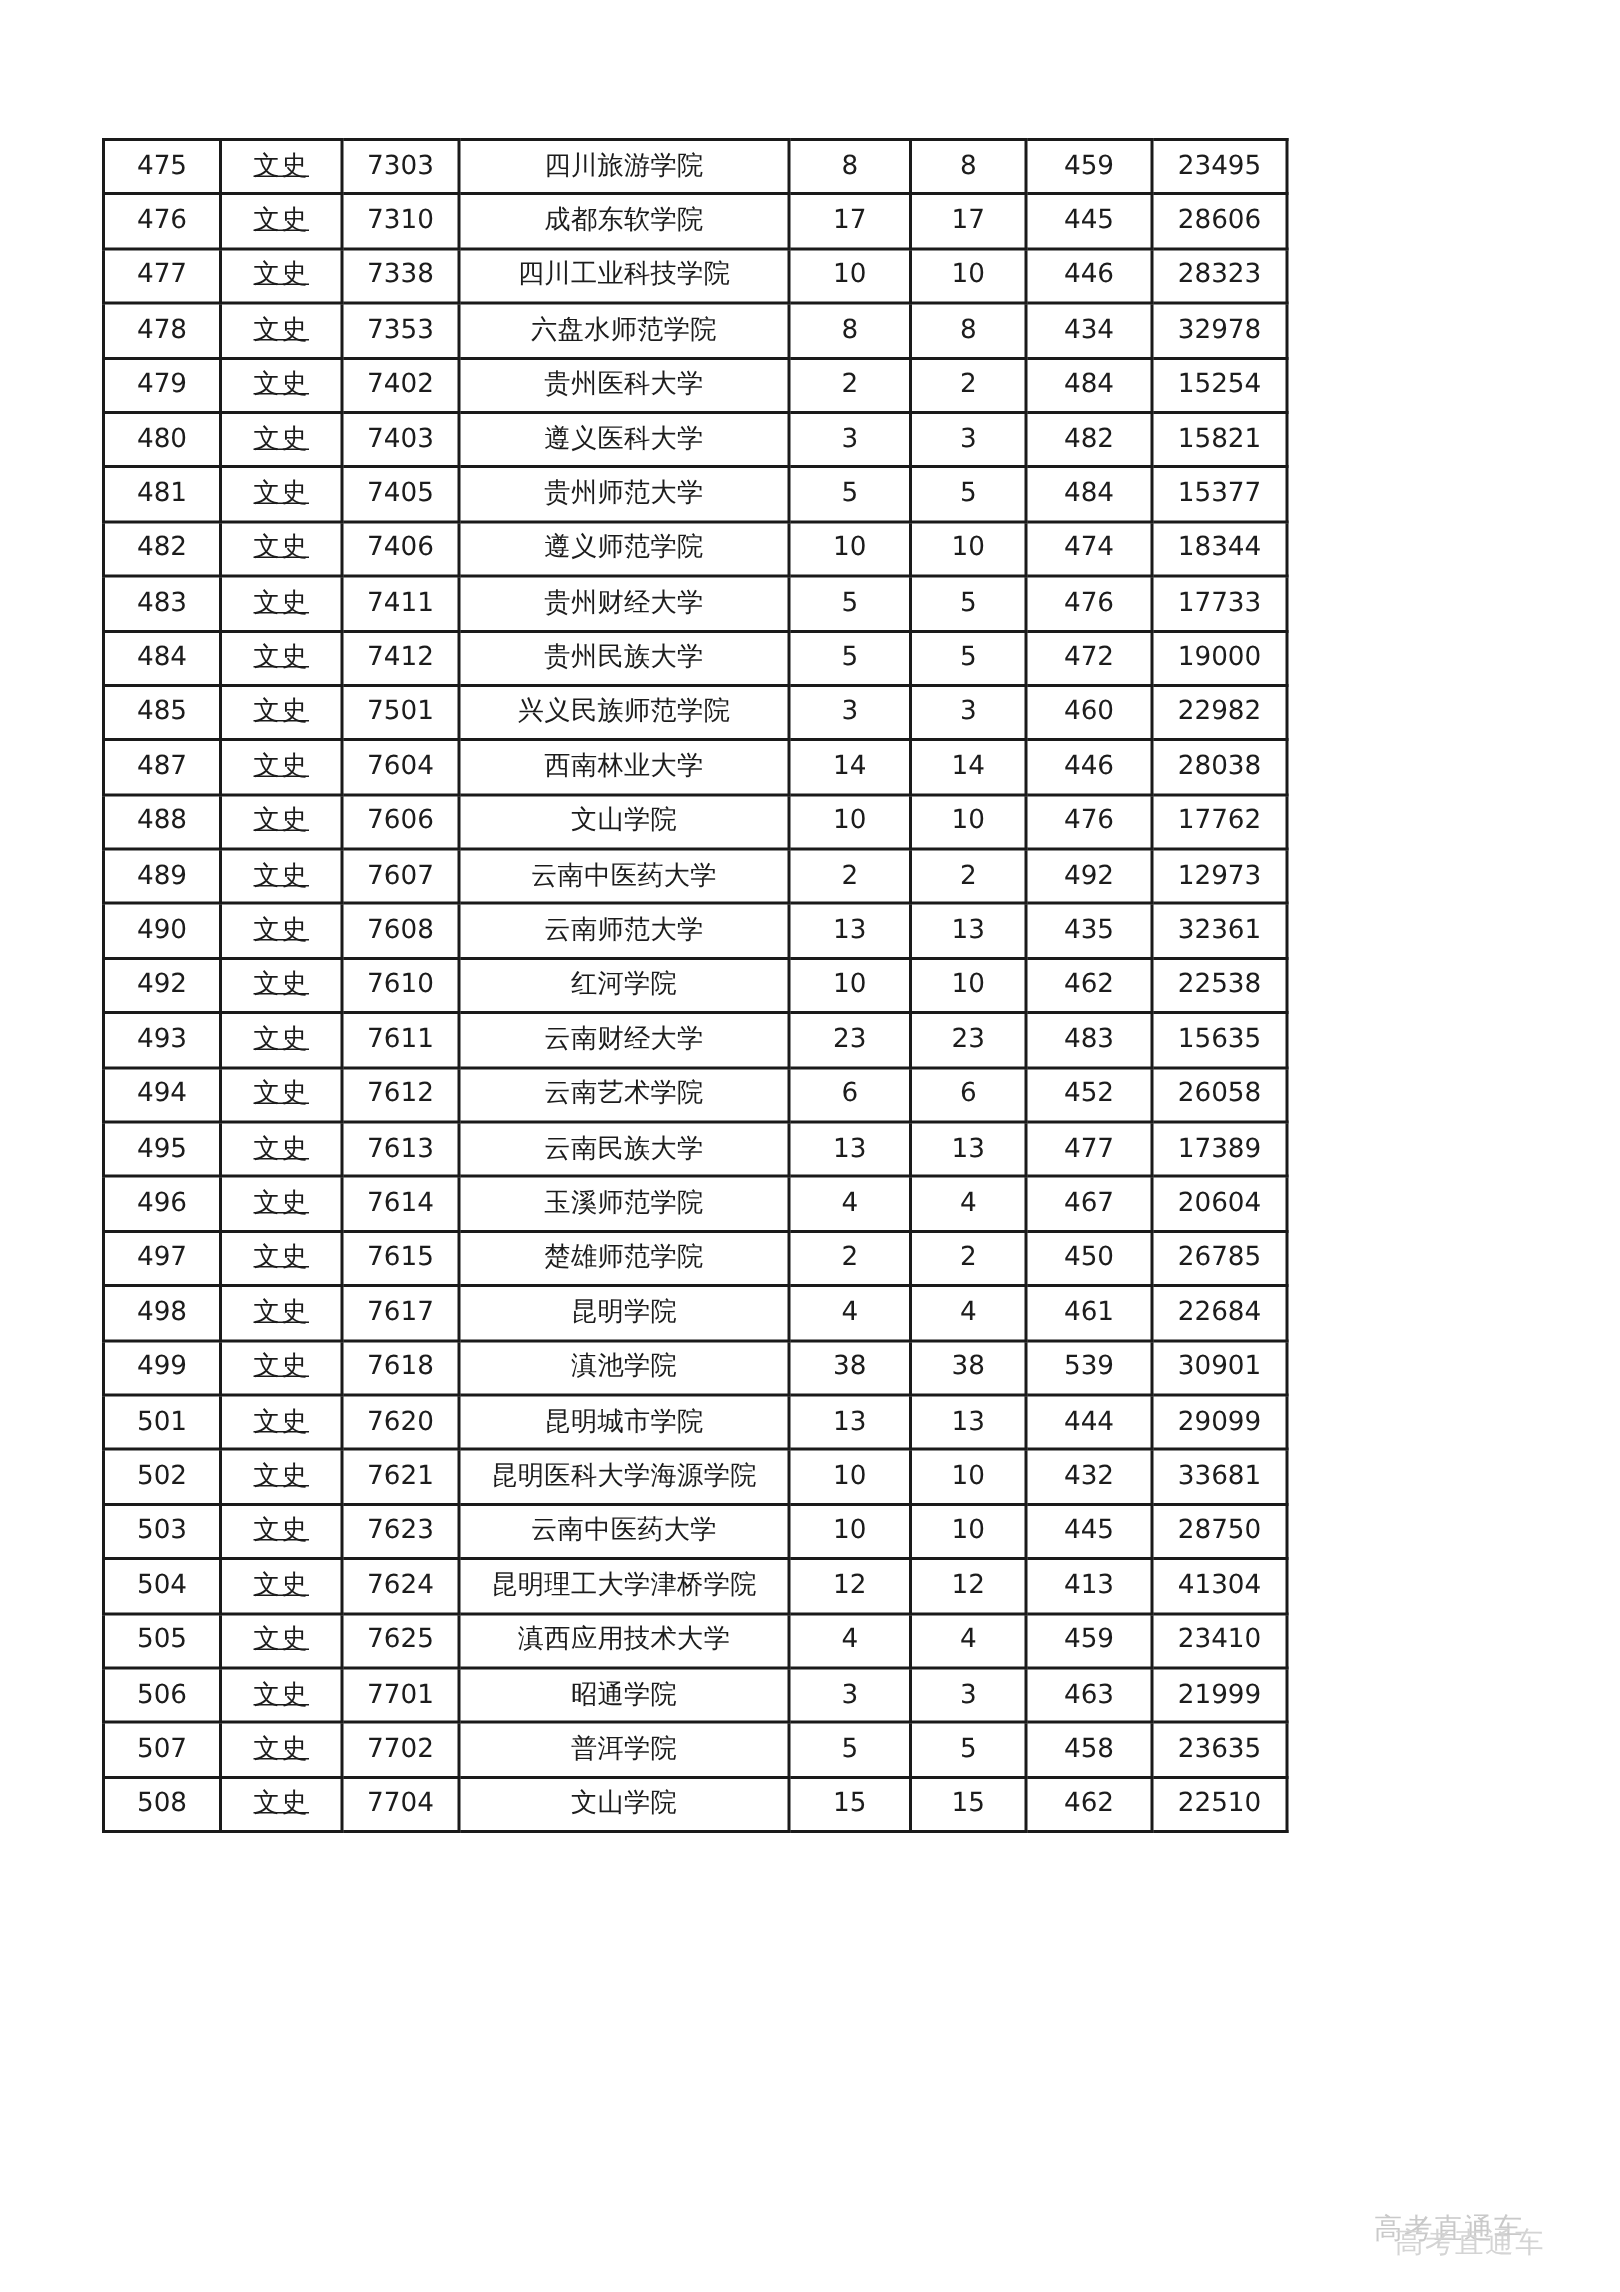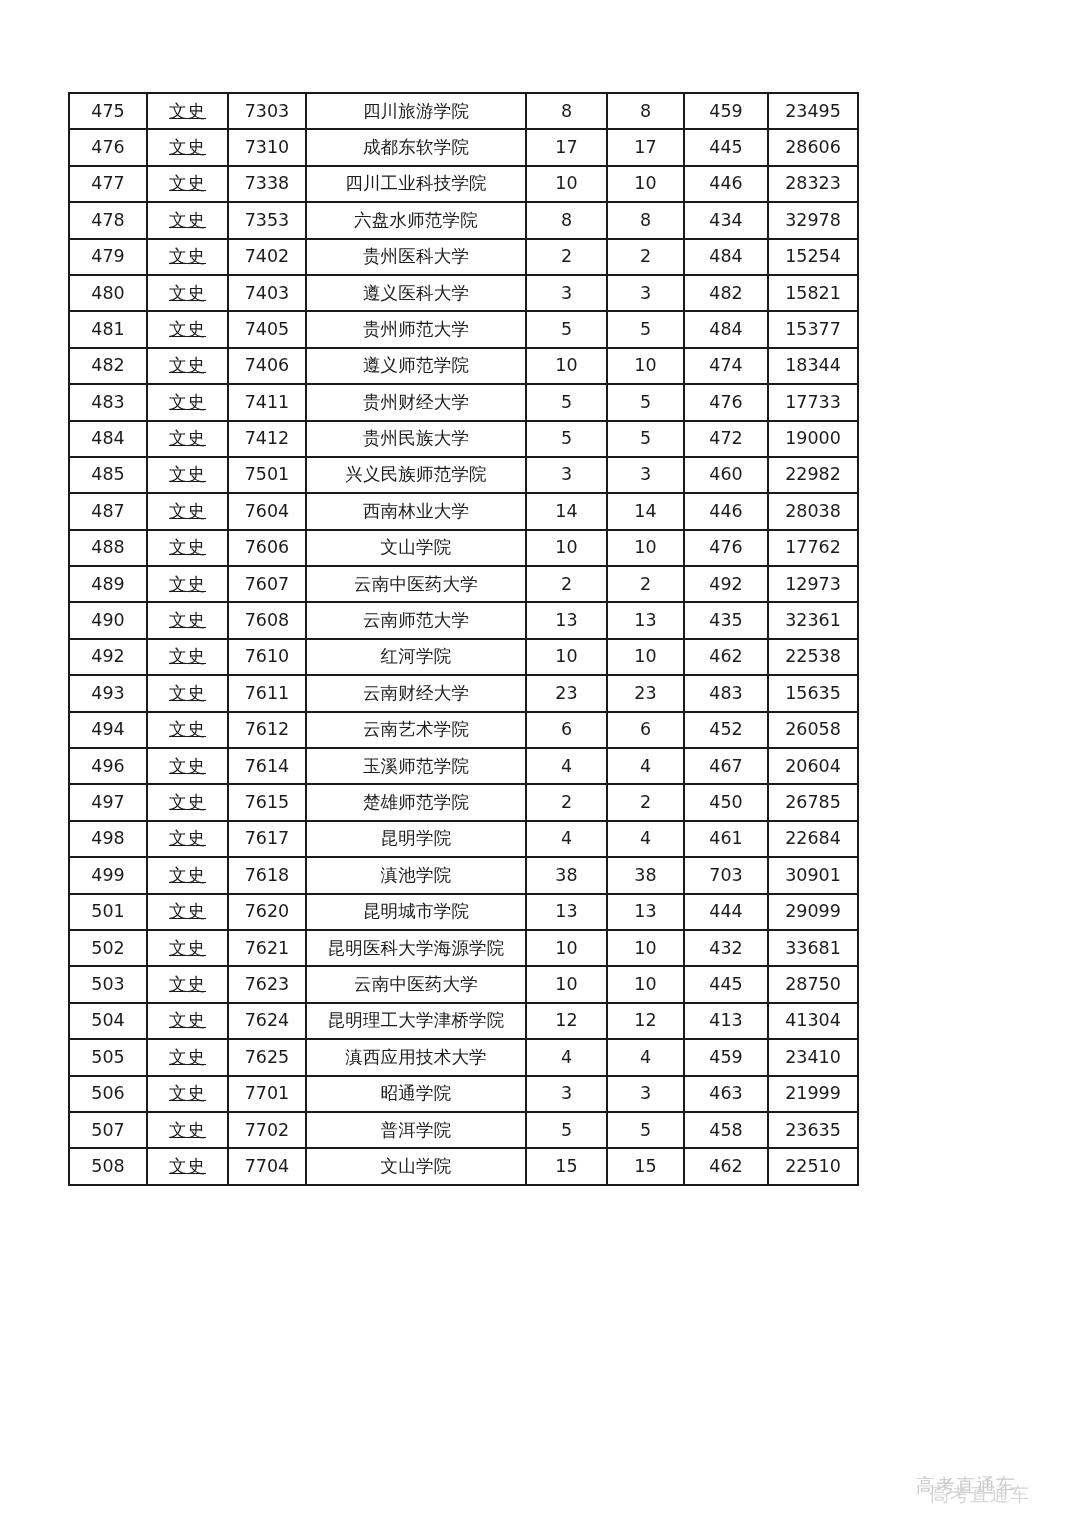--- a/index.html
+++ b/index.html
@@ -287,20 +287,30 @@
             <td>494</td>
             <td class="cell-cat">文史</td>
             <td>7612</td>
             <td class="cell-name">云南艺术学院</td>
             <td>6</td>
             <td>6</td>
             <td>452</td>
             <td>26058</td>
           </tr>
           <tr>
+            <td>495</td>
+            <td class="cell-cat">文史</td>
+            <td>7613</td>
+            <td class="cell-name">云南民族大学</td>
+            <td>13</td>
+            <td>13</td>
+            <td>477</td>
+            <td>17389</td>
+          </tr>
+          <tr>
             <td>496</td>
             <td class="cell-cat">文史</td>
             <td>7614</td>
             <td class="cell-name">玉溪师范学院</td>
             <td>4</td>
             <td>4</td>
             <td>467</td>
             <td>20604</td>
           </tr>
           <tr>
@@ -323,21 +333,21 @@
             <td>461</td>
             <td>22684</td>
           </tr>
           <tr>
             <td>499</td>
             <td class="cell-cat">文史</td>
             <td>7618</td>
             <td class="cell-name">滇池学院</td>
             <td>38</td>
             <td>38</td>
-            <td>703</td>
+            <td>539</td>
             <td>30901</td>
           </tr>
           <tr>
             <td>501</td>
             <td class="cell-cat">文史</td>
             <td>7620</td>
             <td class="cell-name">昆明城市学院</td>
             <td>13</td>
             <td>13</td>
             <td>444</td>

